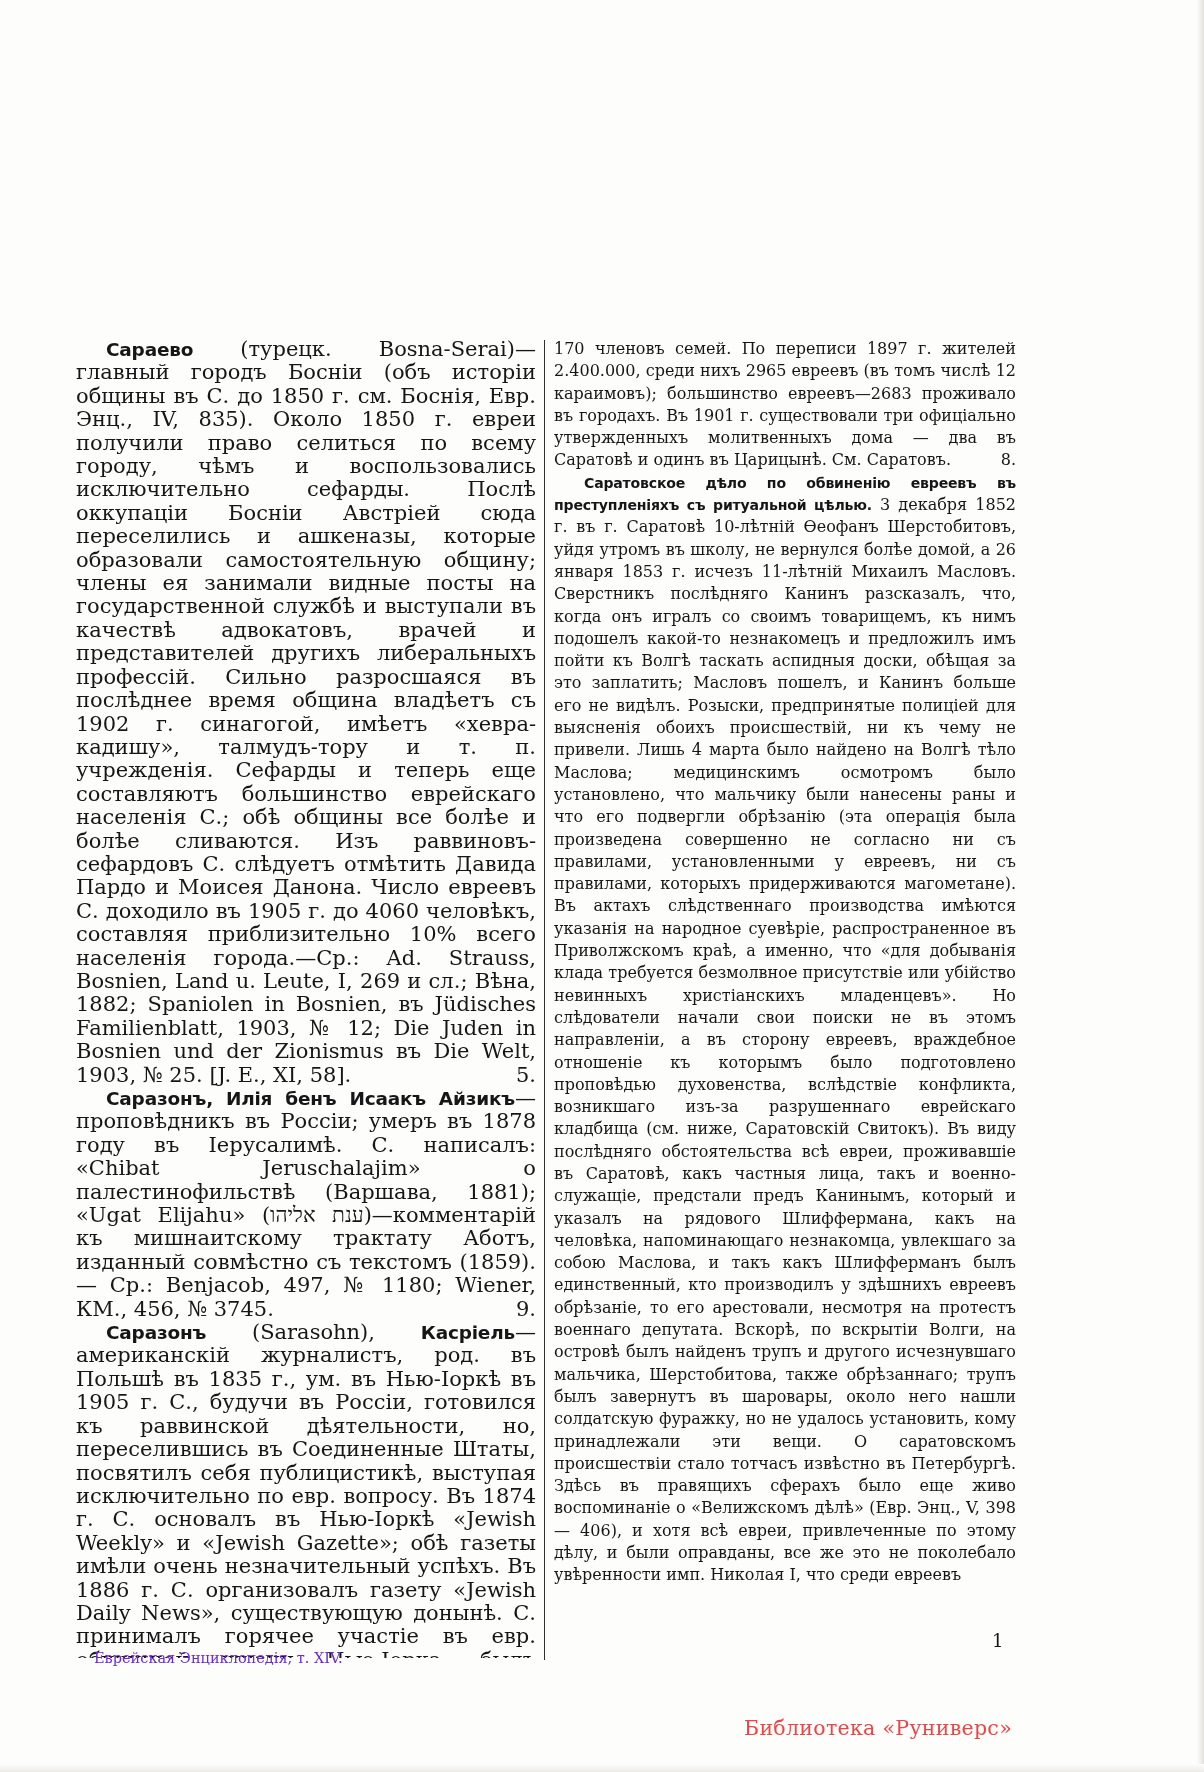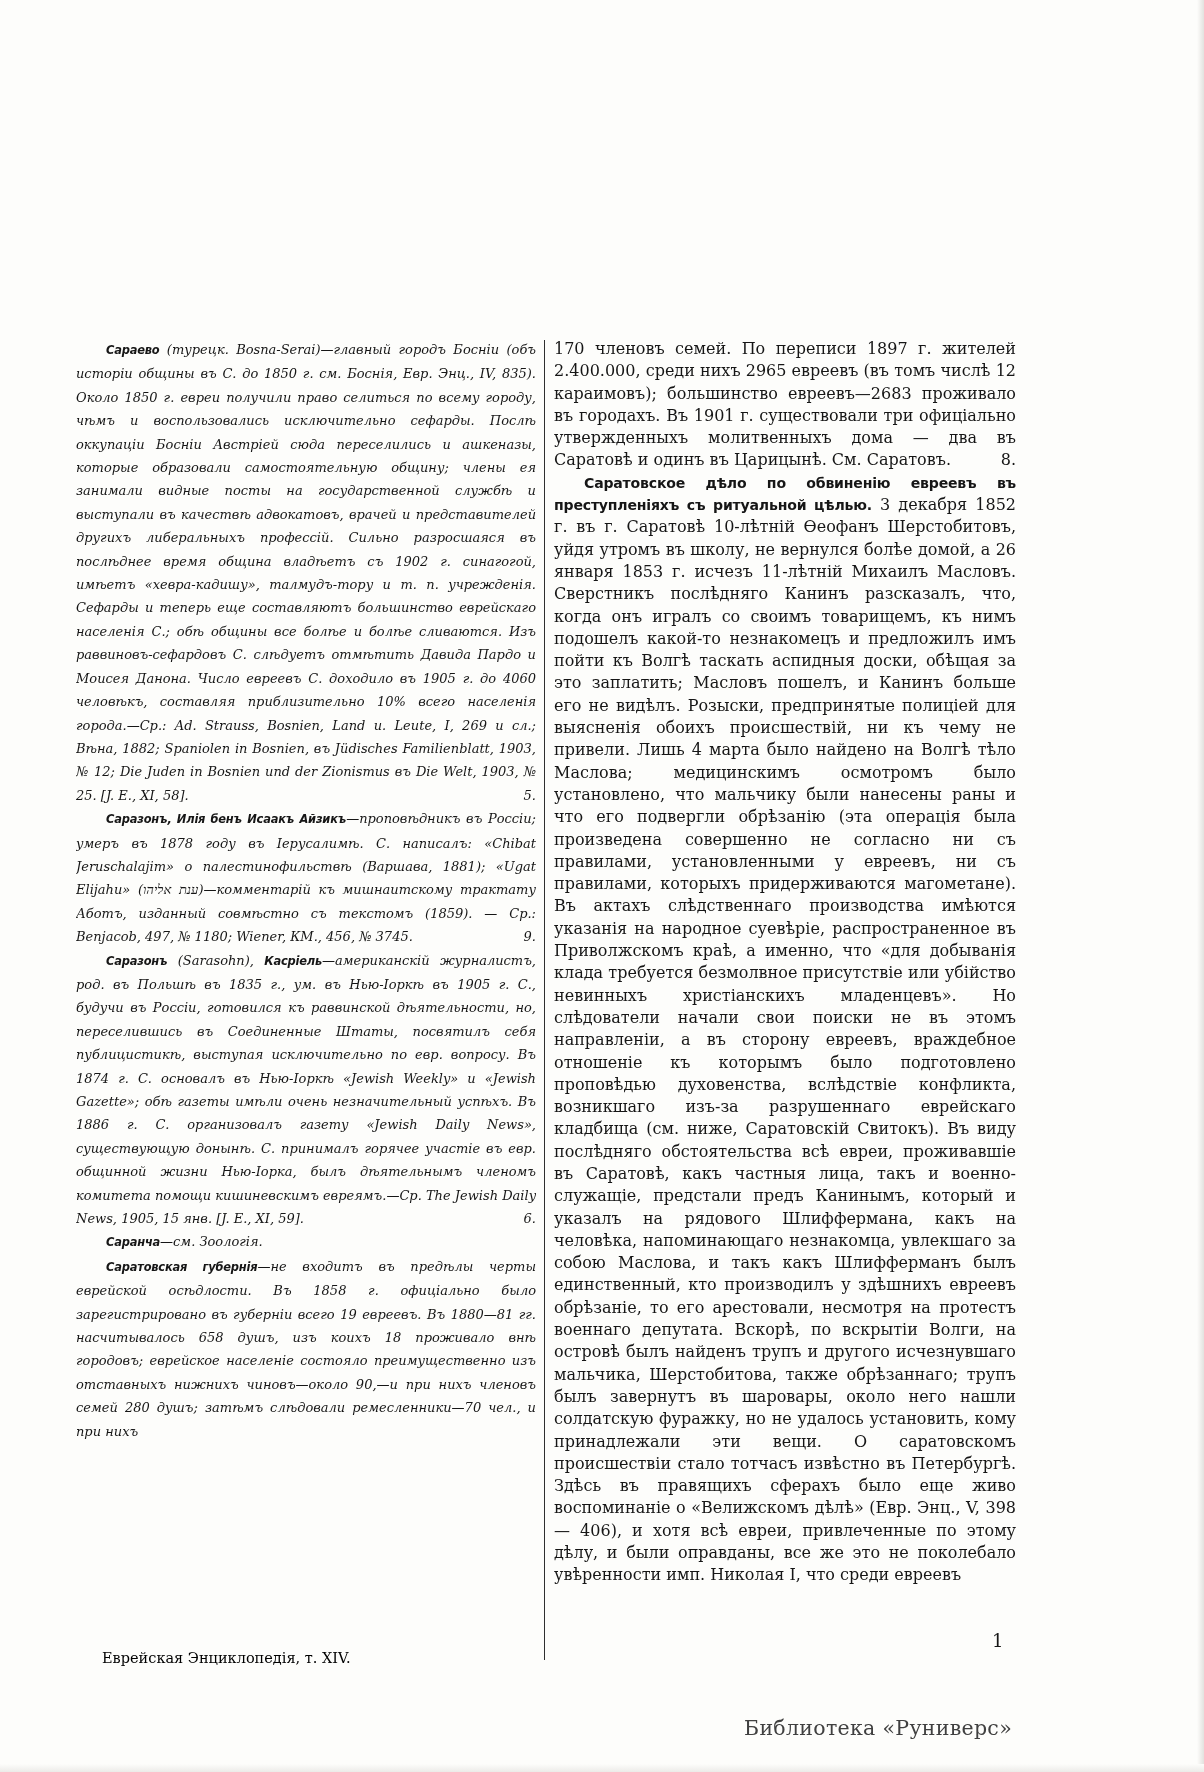--- a/index.html
+++ b/index.html
@@ -3,32 +3,32 @@
 <meta charset="utf-8">
 <style>
   html,body { margin:0; padding:0; background:#ffffff; }
   .page {
     position:relative; width:1204px; height:1772px;
     background:#fdfdfb; overflow:hidden;
     font-family:"DejaVu Serif", serif; color:#161616;
   }
   .textblock { position:absolute; left:76px; top:338px; width:940px; }
   .col { position:absolute; top:0; text-align:justify; }
-  .col-left  { left:0;    width:460px; height:1320px; overflow:hidden; font-size:13px; line-height:23.4px;font-style:italic; }
+  .col-left  { left:0;    width:460px; height:1320px; overflow:hidden; font-size:21px; line-height:23.4px; }
   .col-right { left:478px; width:462px; height:1332px; overflow:hidden; font-size:16px; line-height:22.3px; }
   .divider { position:absolute; left:468px; top:2px; width:1px; height:1320px; background:#2f2f2f; }
   p.entry { margin:0; text-indent:30px; }
   p.cont  { margin:0; text-indent:0; }
   .hw { font-family:"DejaVu Sans", sans-serif; font-weight:bold; font-size:0.88em; letter-spacing:-0.2px; }
   .sig { float:right; }
-  .footnote { position:absolute; left:102px; top:1650px; font-size:14.5px; color:#000000; }
+  .footnote { position:absolute; left:94px; top:1650px; font-size:14.5px; color:#6d28d9; }
   .pagenum  { position:absolute; left:992px; top:1630px; font-size:18px; color:#161616; }
   .watermark {
     position:absolute; right:192px; top:1716px;
-    font-size:20.5px; color:#404040; letter-spacing:0.3px;
+    font-size:20.5px; color:#ef4444; letter-spacing:0.3px;
   }
   .scan-edge-right  { position:absolute; right:0; top:0; width:7px; height:1772px;
                       background:linear-gradient(to right,#fdfdfb,#e3e2df); }
   .scan-edge-bottom { position:absolute; left:0; bottom:0; width:1204px; height:8px;
                       background:linear-gradient(to bottom,#fdfdfb,#ecebe8); }
 </style>
 </head>
 <body>
 
 <div class="page">

